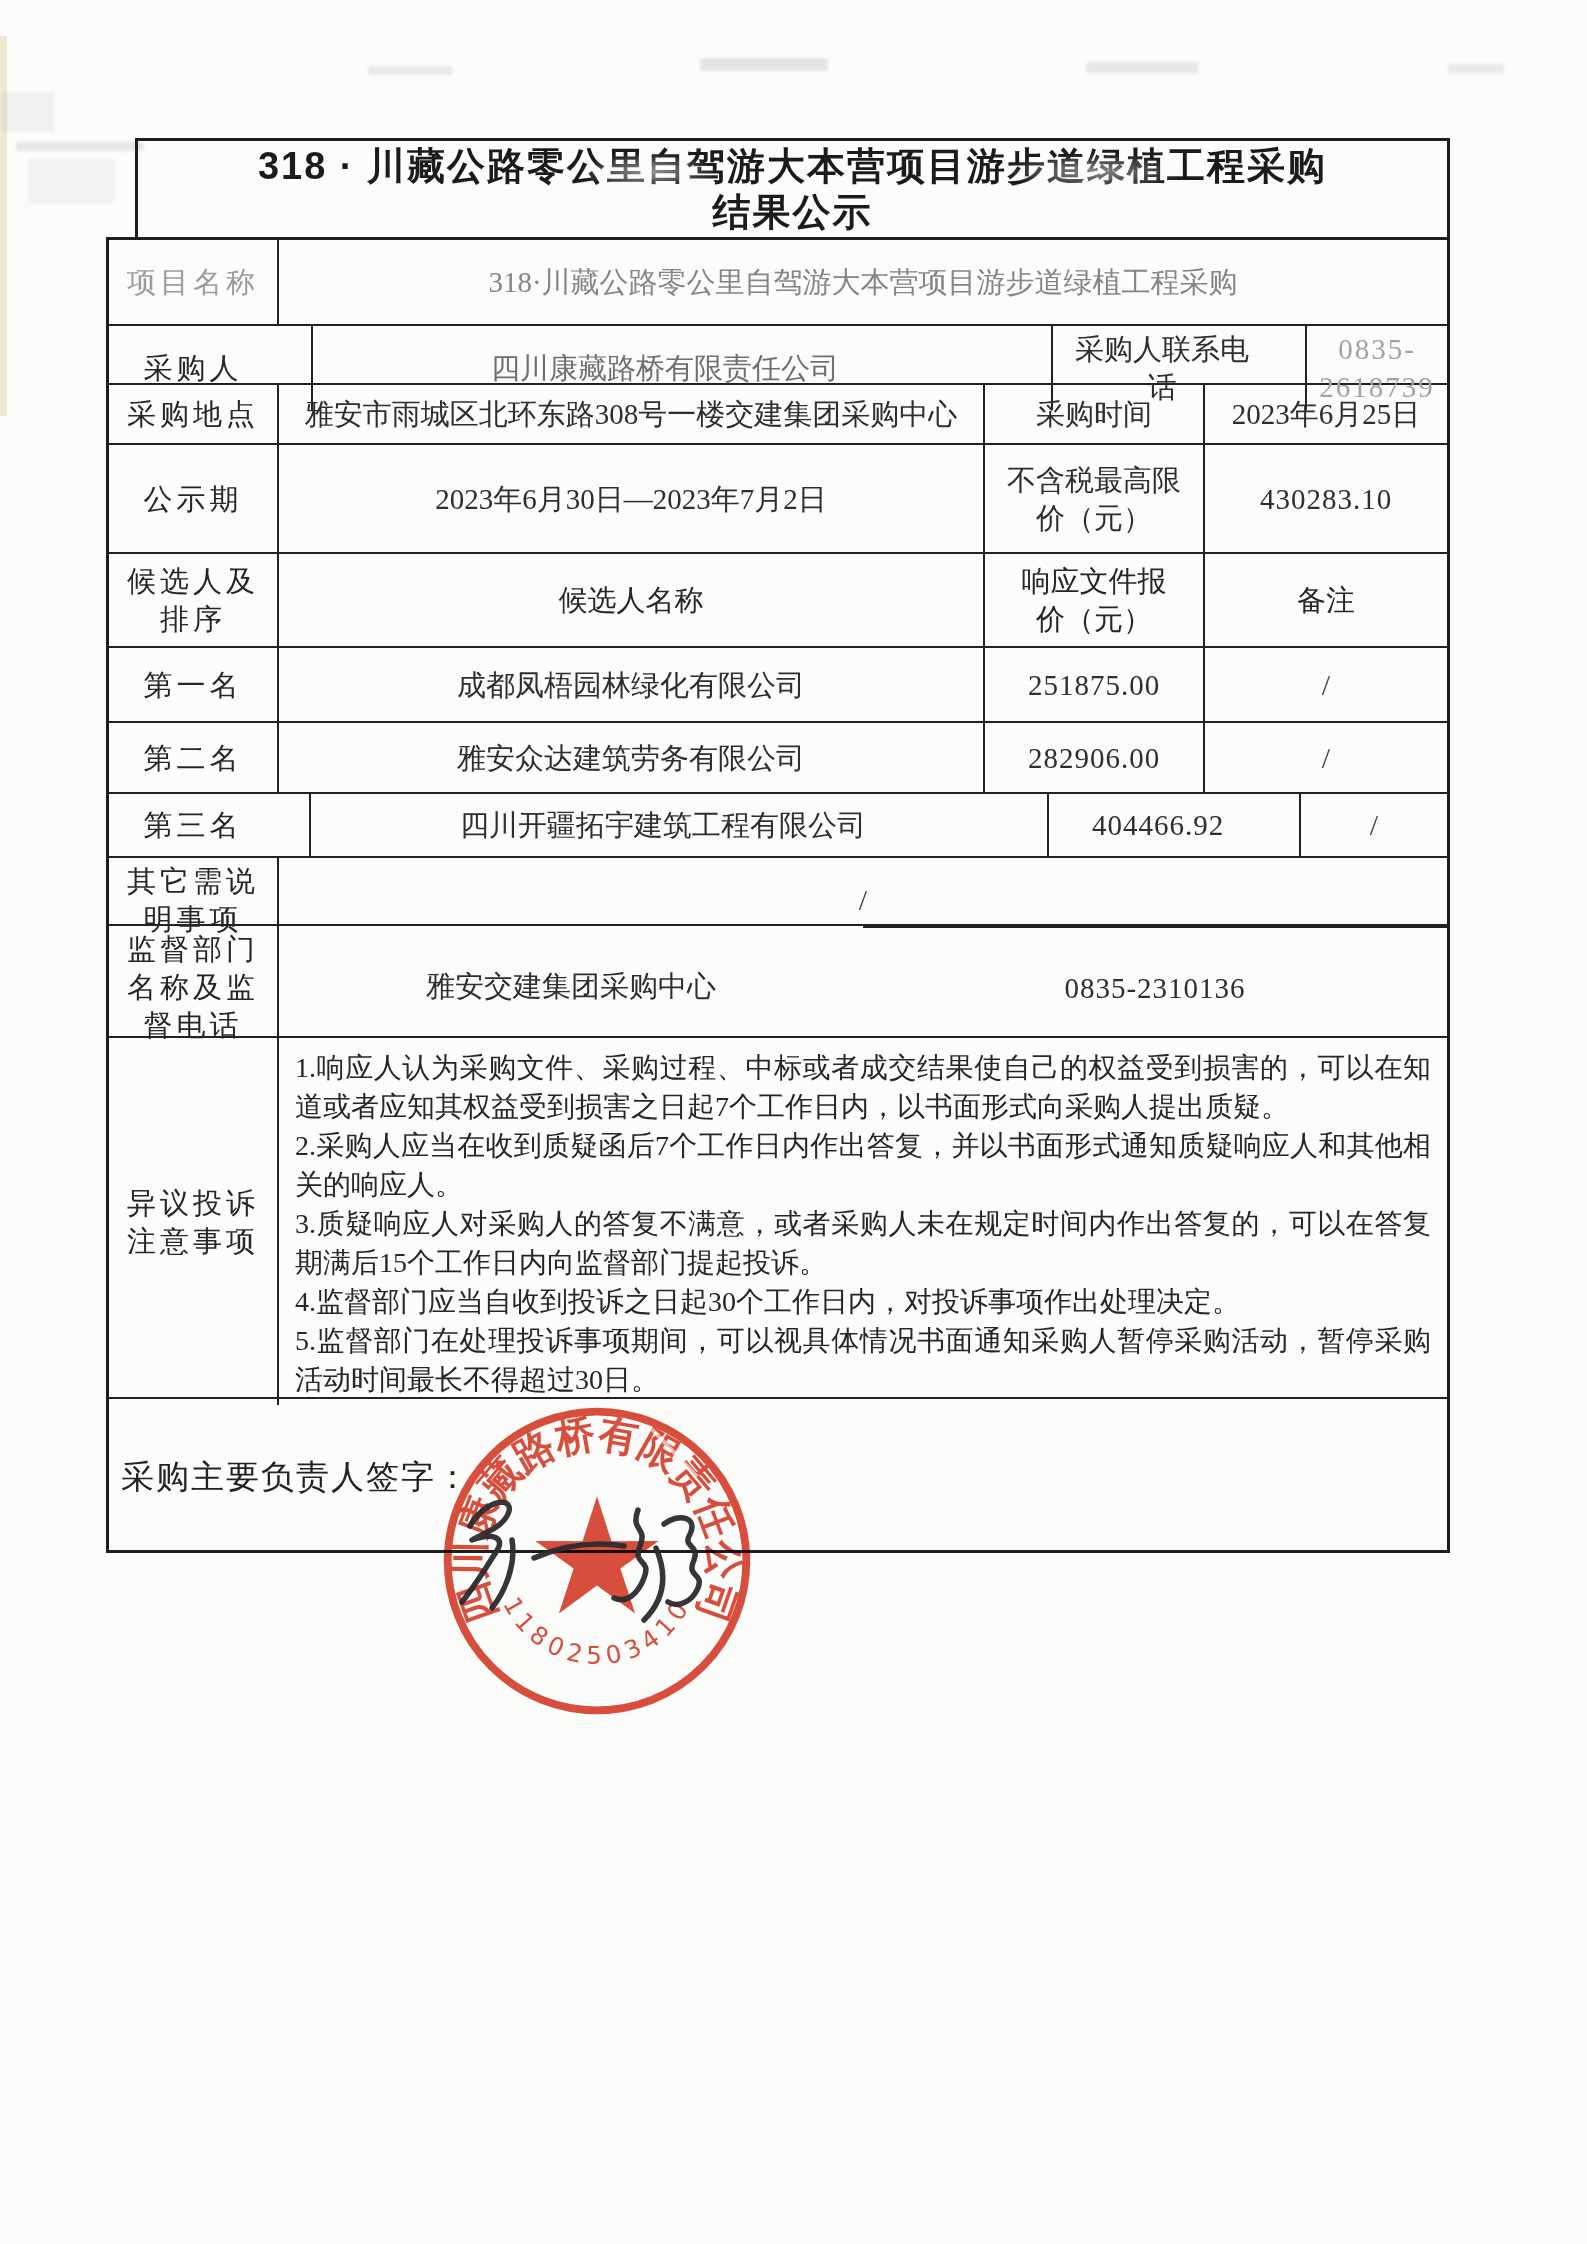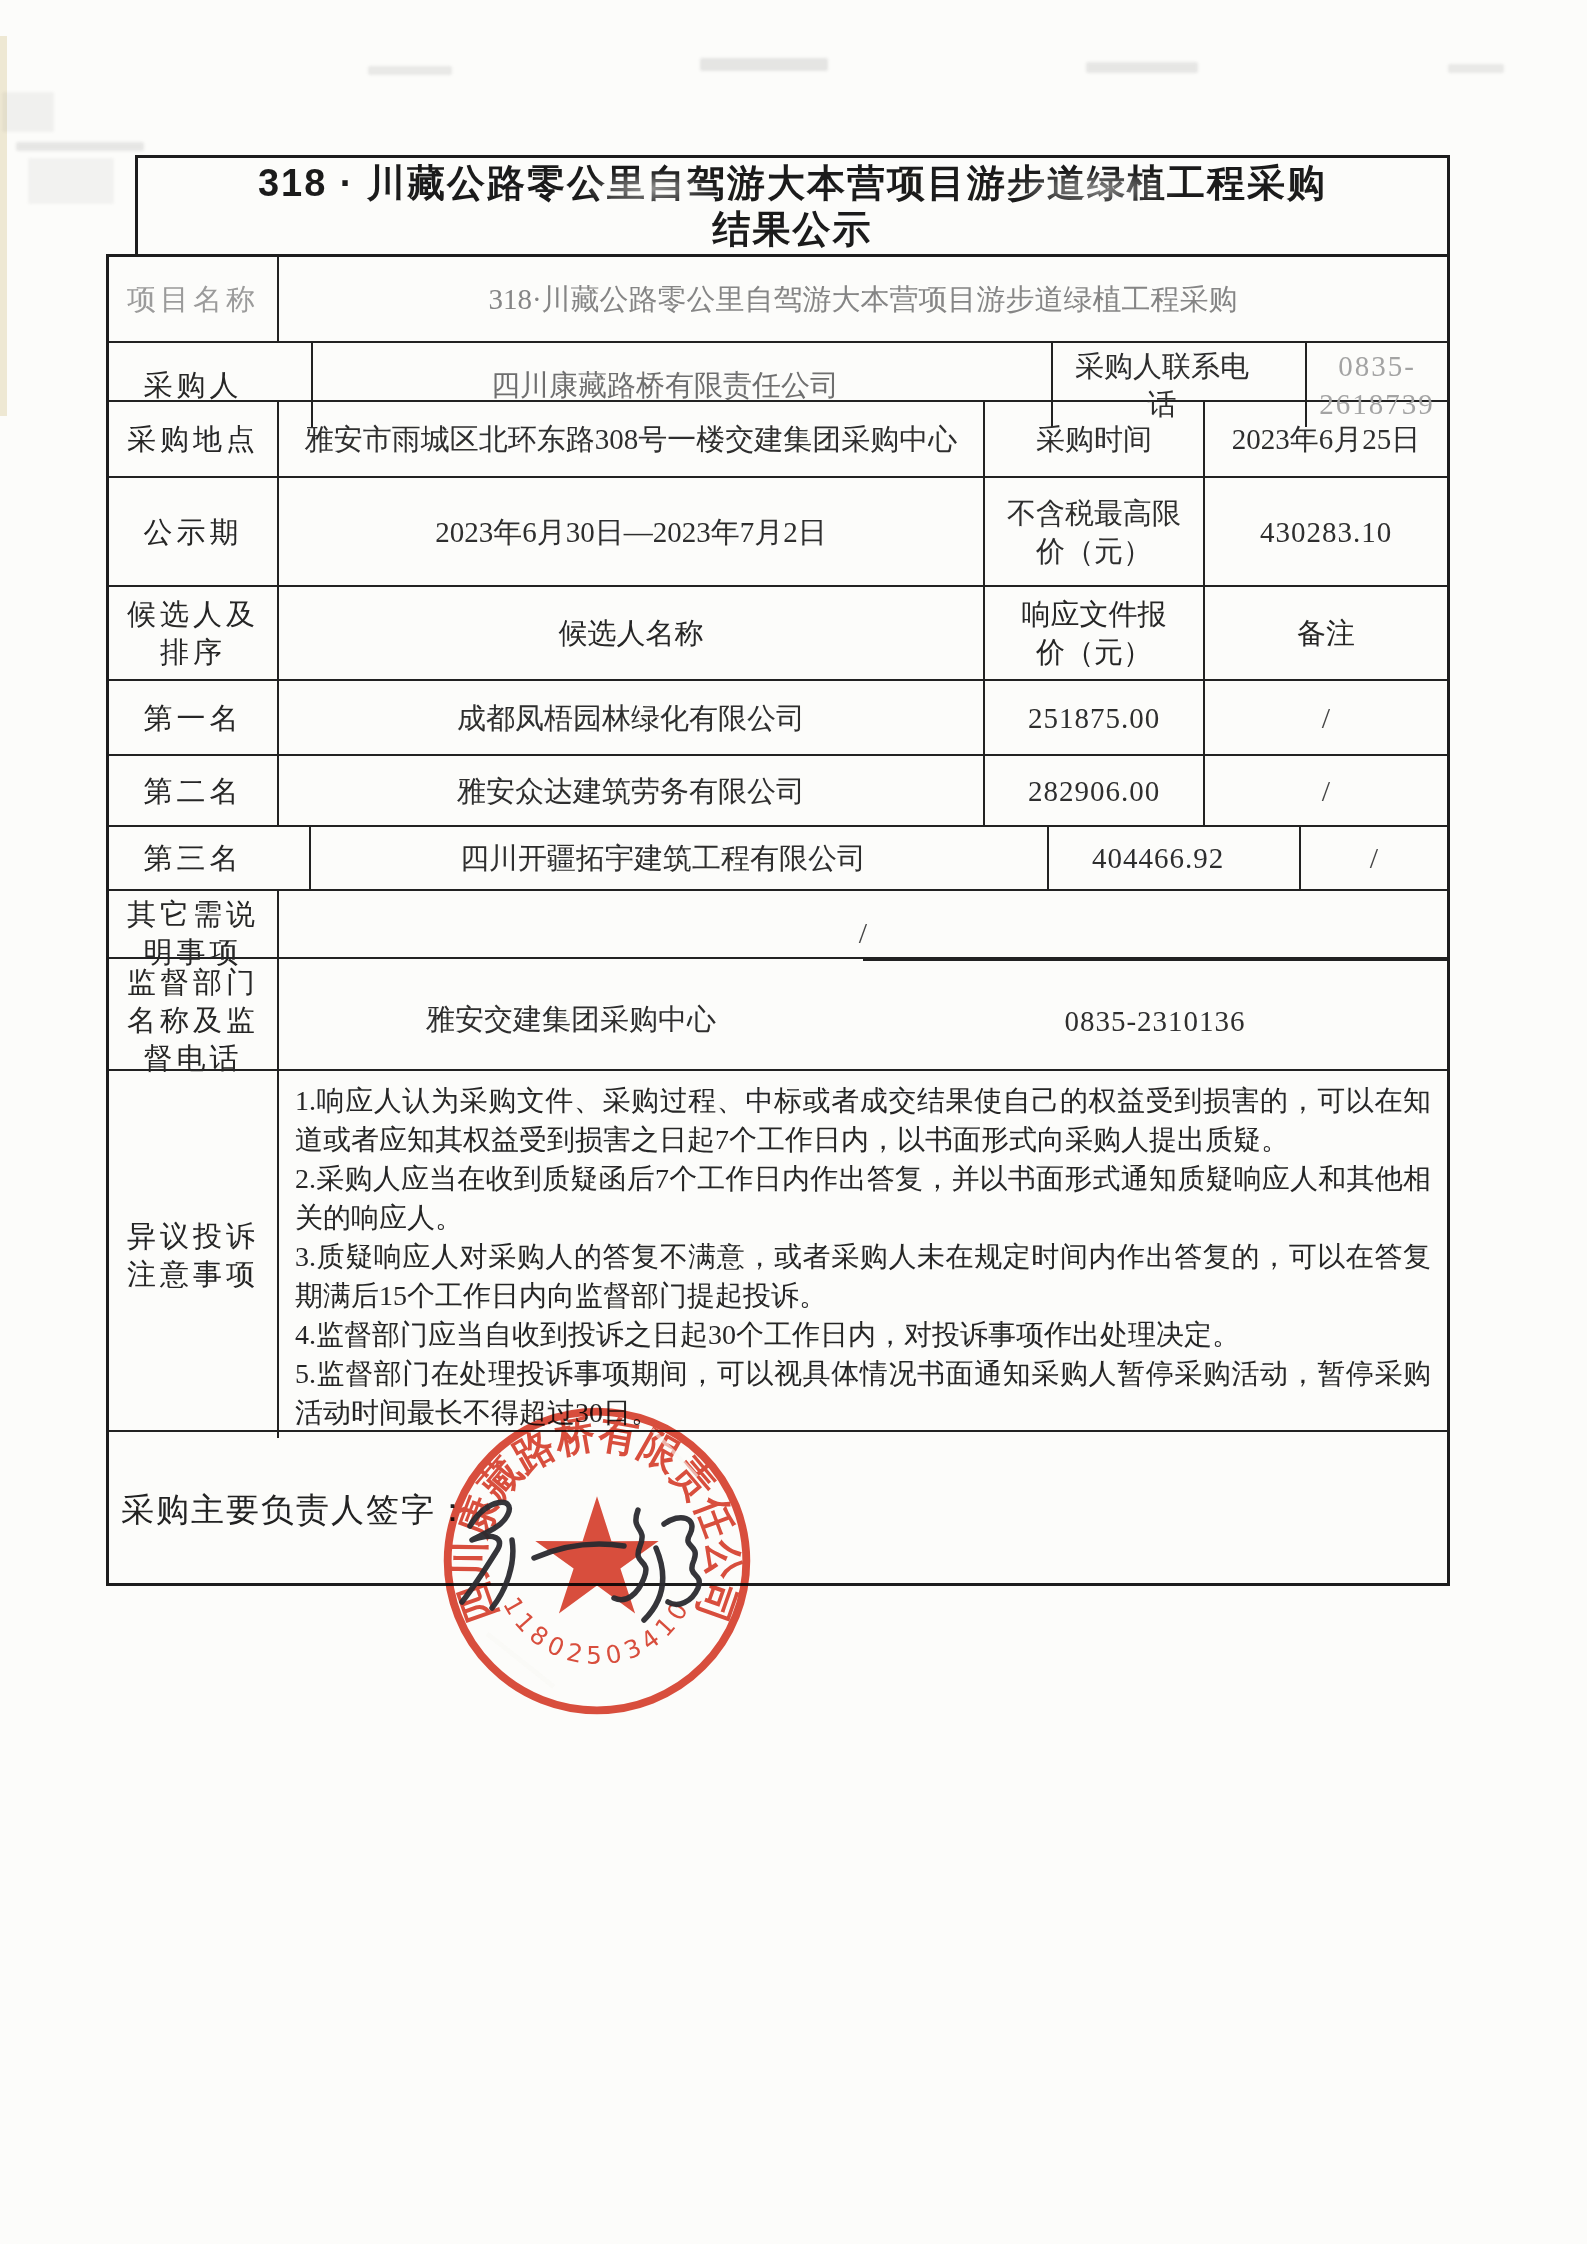--- a/index.html
+++ b/index.html
@@ -19,21 +19,21 @@
   .smudge { position:absolute; background:rgba(110,110,110,.28); filter:blur(1.5px); border-radius:2px; }
   .s1 { left:368px; top:66px; width:84px;  height:9px;  opacity:.5; }
   .s2 { left:700px; top:58px; width:128px; height:13px; opacity:.6; }
   .s3 { left:1086px; top:62px; width:112px; height:11px; opacity:.55; }
   .s4 { left:1448px; top:64px; width:56px; height:9px; opacity:.5; }
   .s5 { left:16px;  top:142px; width:128px; height:9px; opacity:.55; }
   .s6 { left:28px;  top:158px; width:86px; height:46px; opacity:.25; }
   .s7 { left:2px;   top:92px;  width:52px; height:40px; opacity:.3; }
 
   
-  .doc { position:absolute; left:106px; top:155px; width:1344px; z-index:1; }
+  .doc { position:absolute; left:106px; top:138px; width:1344px; z-index:1; }
   .title-box {
     margin-left: 29px;
     height: 99px;
     border: 3px solid #1d1d1d;
     border-bottom: none;
     display:flex; flex-direction:column; justify-content:center; align-items:center;
     position:relative;
     font-family:"Liberation Sans","DejaVu Sans",sans-serif;
   }
   .title-line { font-size:38px; font-weight:bold; letter-spacing:2px; color:#1b1b1b; line-height:46px; }
@@ -50,21 +50,21 @@
   .cell { display:flex; align-items:center; justify-content:center; text-align:center;
           padding: 4px 10px; font-size:29px; line-height:38px; }
   .cell + .cell { border-left: 2px solid #222; }
   .lab { letter-spacing:4px; color:#262626; padding:4px 14px; }
   .pad-lg { padding-left:24px; padding-right:24px; }
   
   .r-project { height:84px; } .r-project .lab { color:#9b9b9b; }
   .r-project .val { color:#858585; }
   .r-purchaser { height:59px;gap:34px; } .r-purchaser .v-name { color:#6f6f6f; }
   .r-purchaser .v-phone { color:#a3a3a3; letter-spacing:2px; }
-  .r-location { height:76px; }
+  .r-location { height:60px; }
   .r-publicity { height:109px; }
   .r-cand-head { height:94px; } .r-cand-head .cell { color:#262626; }
   .r-cand1 { height:75px; } .r-cand2 { height:71px; } .r-cand3 { height:64px;gap:32px; }
   .r-other { height:68px; }
   .r-superv { height:112px; }
   .superv-stack { display:flex; flex-direction:row; border-left:2px solid #222; }
   .superv-stack .sub { flex:1; display:flex; align-items:center; justify-content:center; font-size:29px; }
   .superv-stack .sub + .sub { border-top:2px solid #222; }
   .r-objection { height:361px; }
   .objection-body { border-left:2px solid #222; padding:10px 16px 6px 16px; display:block; text-align:left; }

